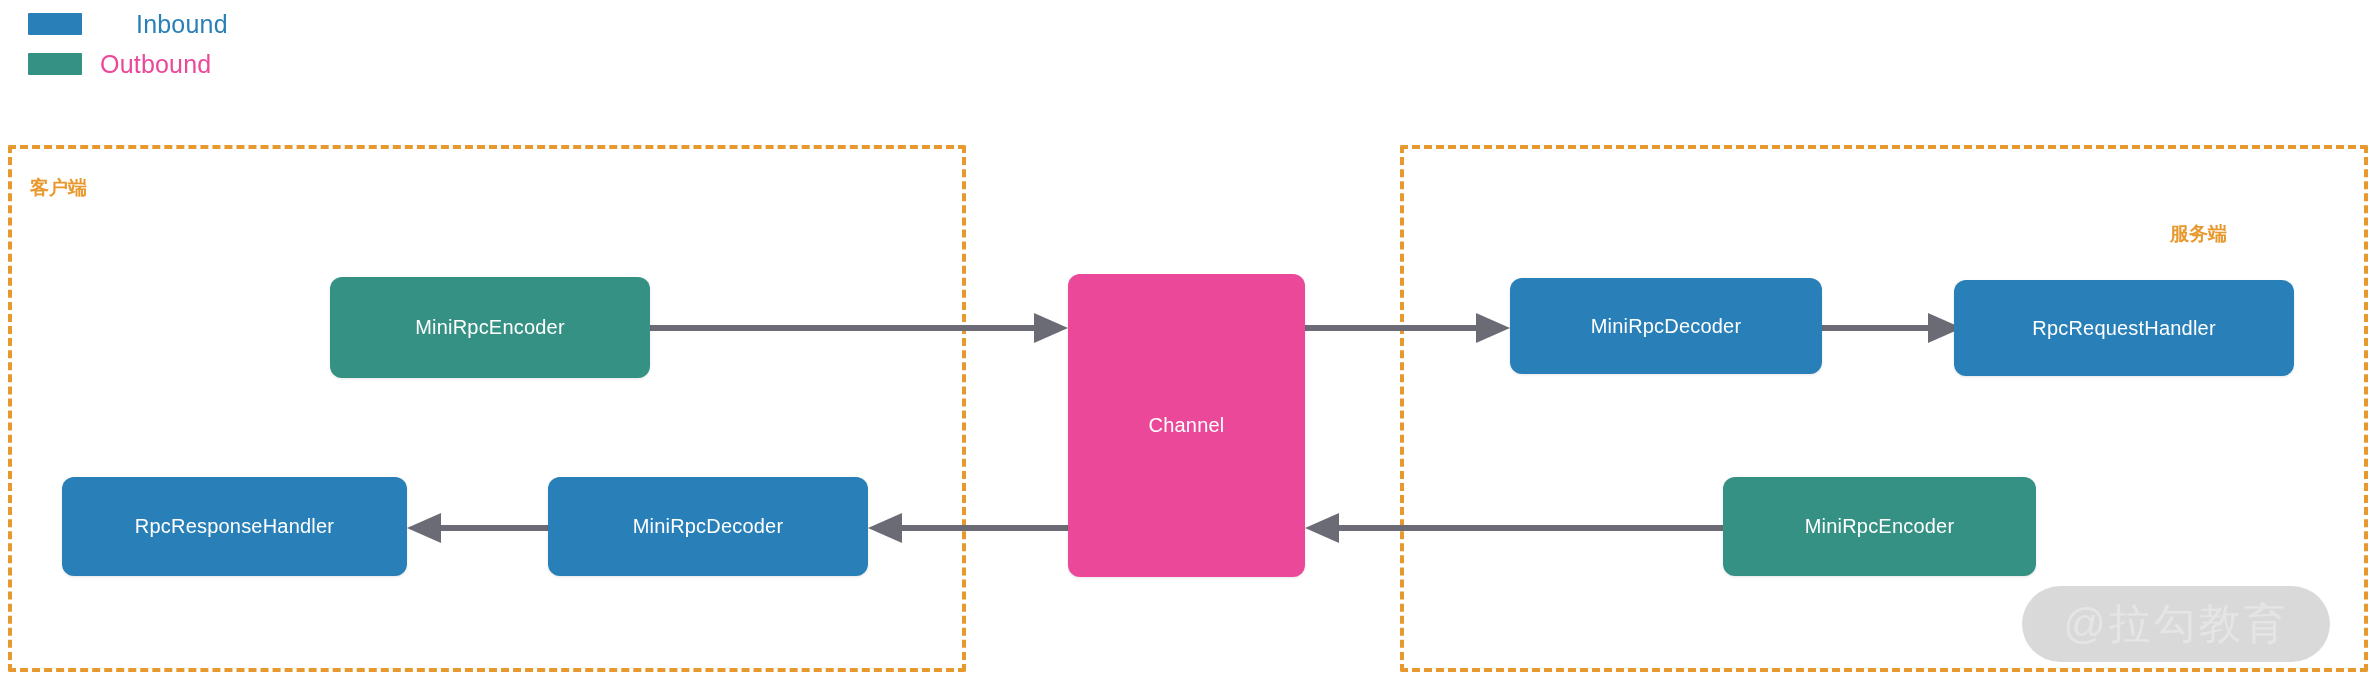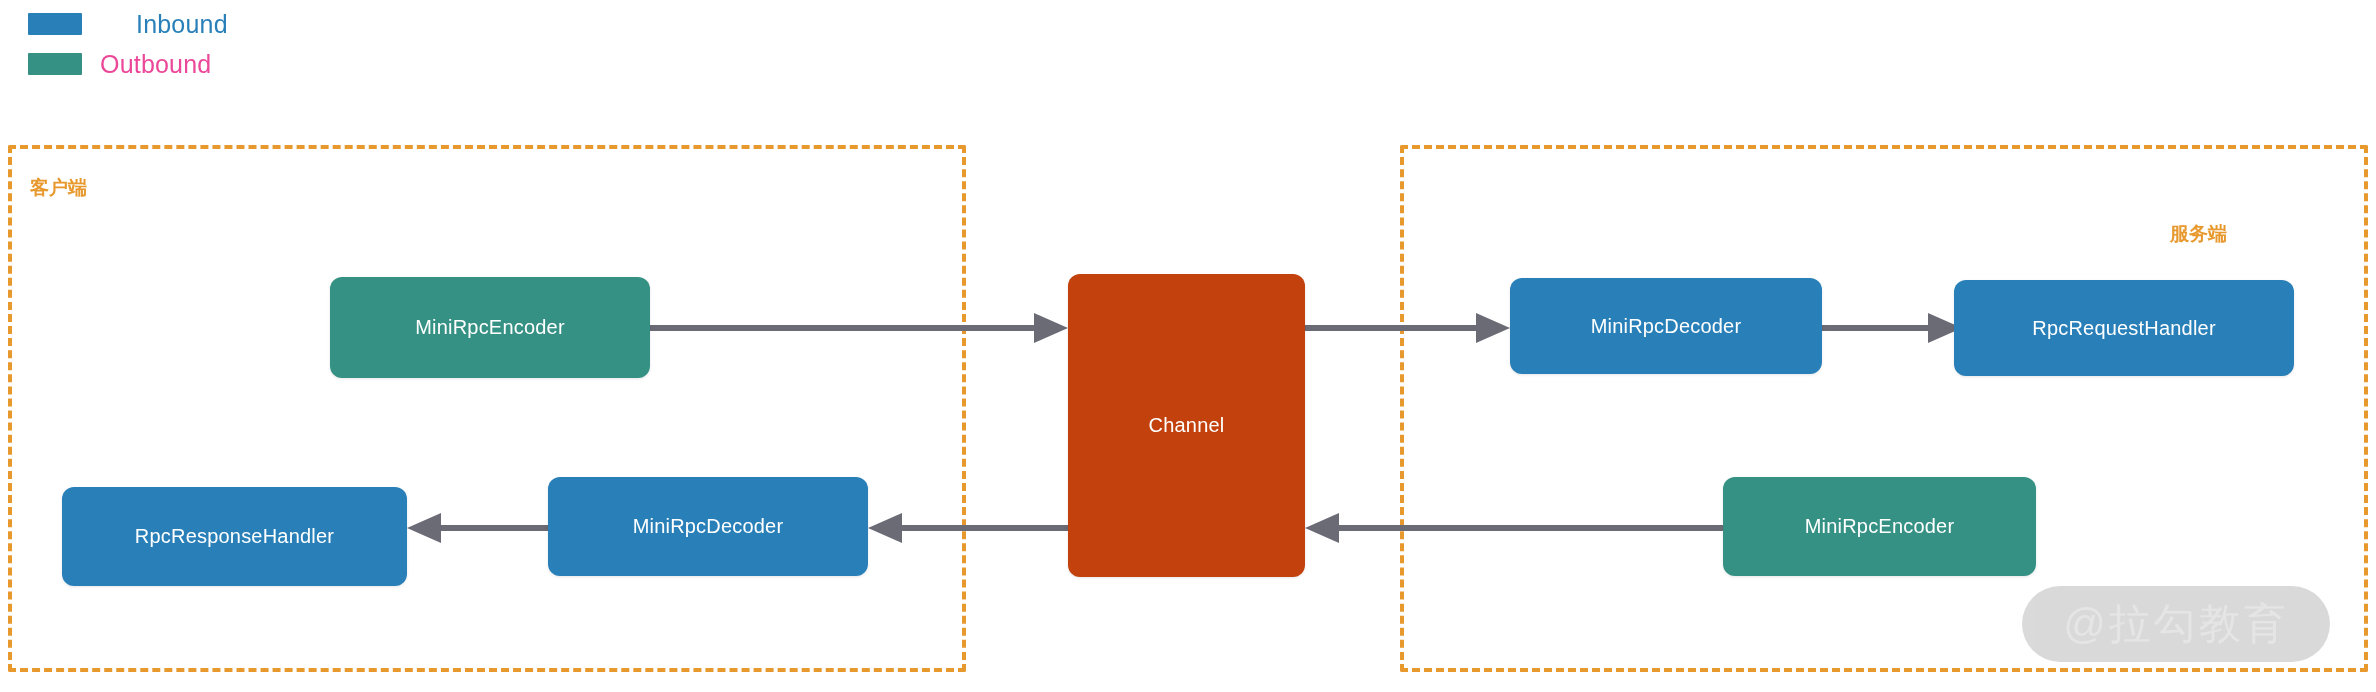--- a/index.html
+++ b/index.html
@@ -155,30 +155,30 @@
       <g>
         <line x1="548" y1="528" x2="441" y2="528" stroke="#6b6b76" stroke-width="6"></line>
         <polygon points="407,528 441,513 441,543" fill="#6b6b76"></polygon>
       </g>
     </svg>
 
   <div id="node-layer">
       <div class="node" style="left: 330px; top: 277px; width: 320px; height: 101px; background: rgb(53, 145, 132); color: rgb(255, 255, 255);">
         <span>MiniRpcEncoder</span>
       </div>
-      <div class="node" style="left: 1068px; top: 274px; width: 237px; height: 303px; background: #c2410c; color: rgb(255, 255, 255);">
+      <div class="node" style="left: 1068px; top: 274px; width: 237px; height: 303px; background: #ec4899; color: rgb(255, 255, 255);">
         <span>Channel</span>
       </div>
       <div class="node" style="left: 1510px; top: 278px; width: 312px; height: 96px; background: rgb(41, 128, 185); color: rgb(255, 255, 255);">
         <span>MiniRpcDecoder</span>
       </div>
       <div class="node" style="left: 1954px; top: 280px; width: 340px; height: 96px; background: rgb(41, 128, 185); color: rgb(255, 255, 255);">
         <span>RpcRequestHandler</span>
       </div>
-      <div class="node" style="left: 62px; top: 477px; width: 345px; height: 99px; background: rgb(41, 128, 185); color: rgb(255, 255, 255); margin-top: 10px;">
+      <div class="node" style="left: 62px; top: 477px; width: 345px; height: 99px; background: rgb(41, 128, 185); color: rgb(255, 255, 255);">
         <span>RpcResponseHandler</span>
       </div>
       <div class="node" style="left: 548px; top: 477px; width: 320px; height: 99px; background: rgb(41, 128, 185); color: rgb(255, 255, 255);">
         <span>MiniRpcDecoder</span>
       </div>
       <div class="node" style="left: 1723px; top: 477px; width: 313px; height: 99px; background: rgb(53, 145, 132); color: rgb(255, 255, 255);">
         <span>MiniRpcEncoder</span>
       </div>
     </div>
 

